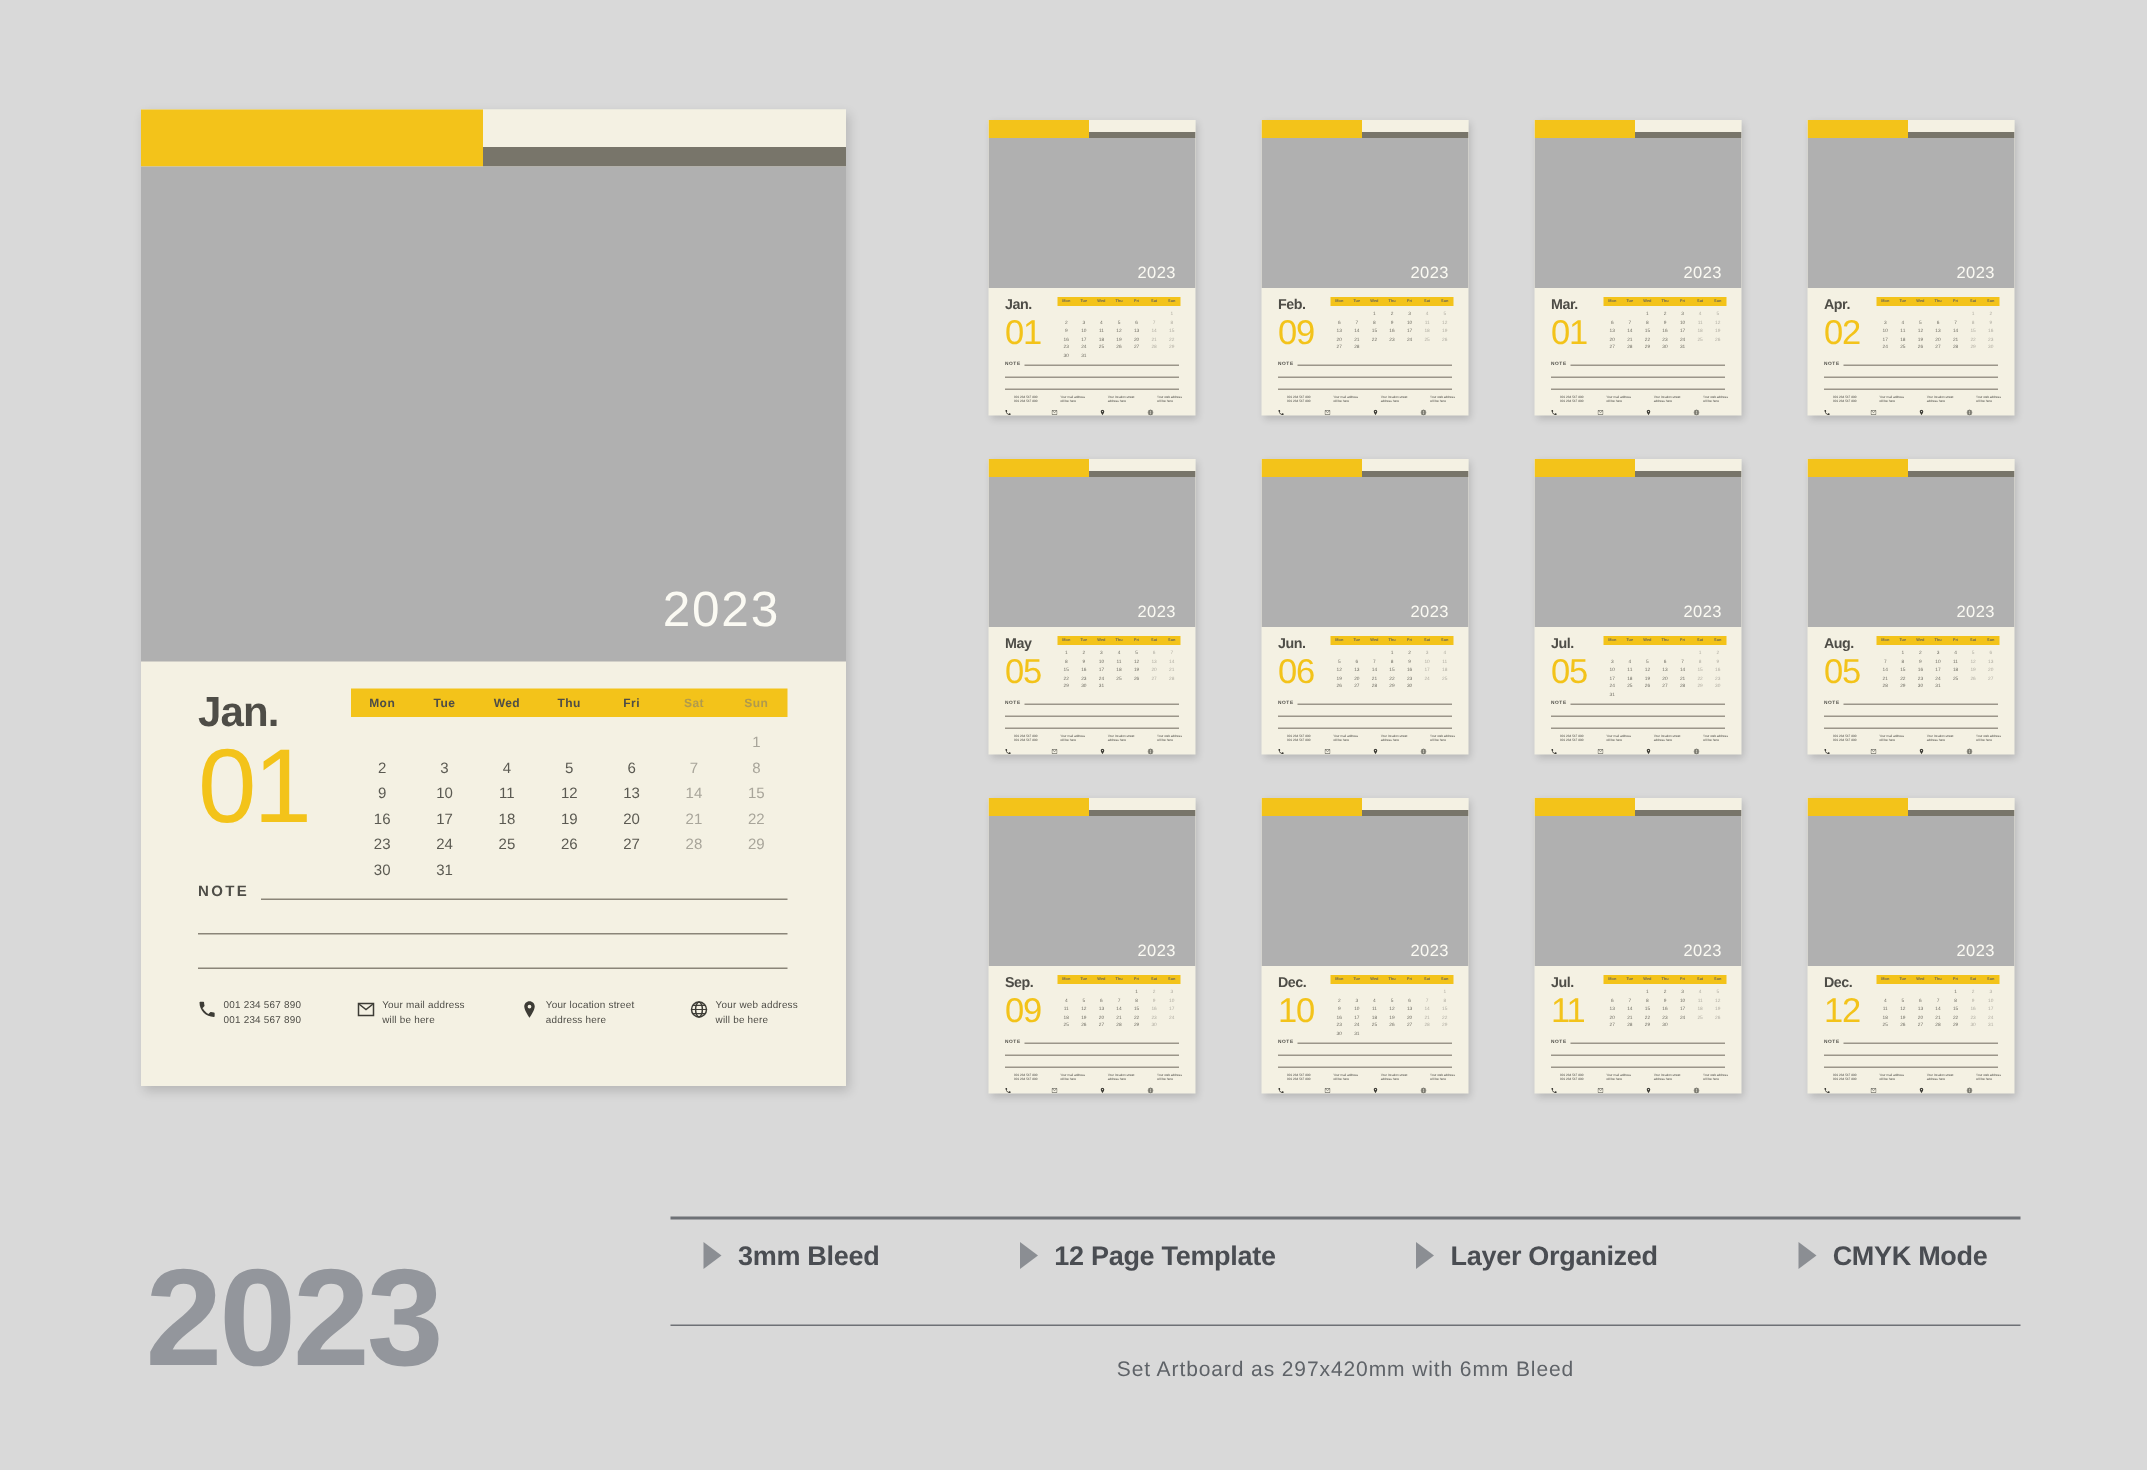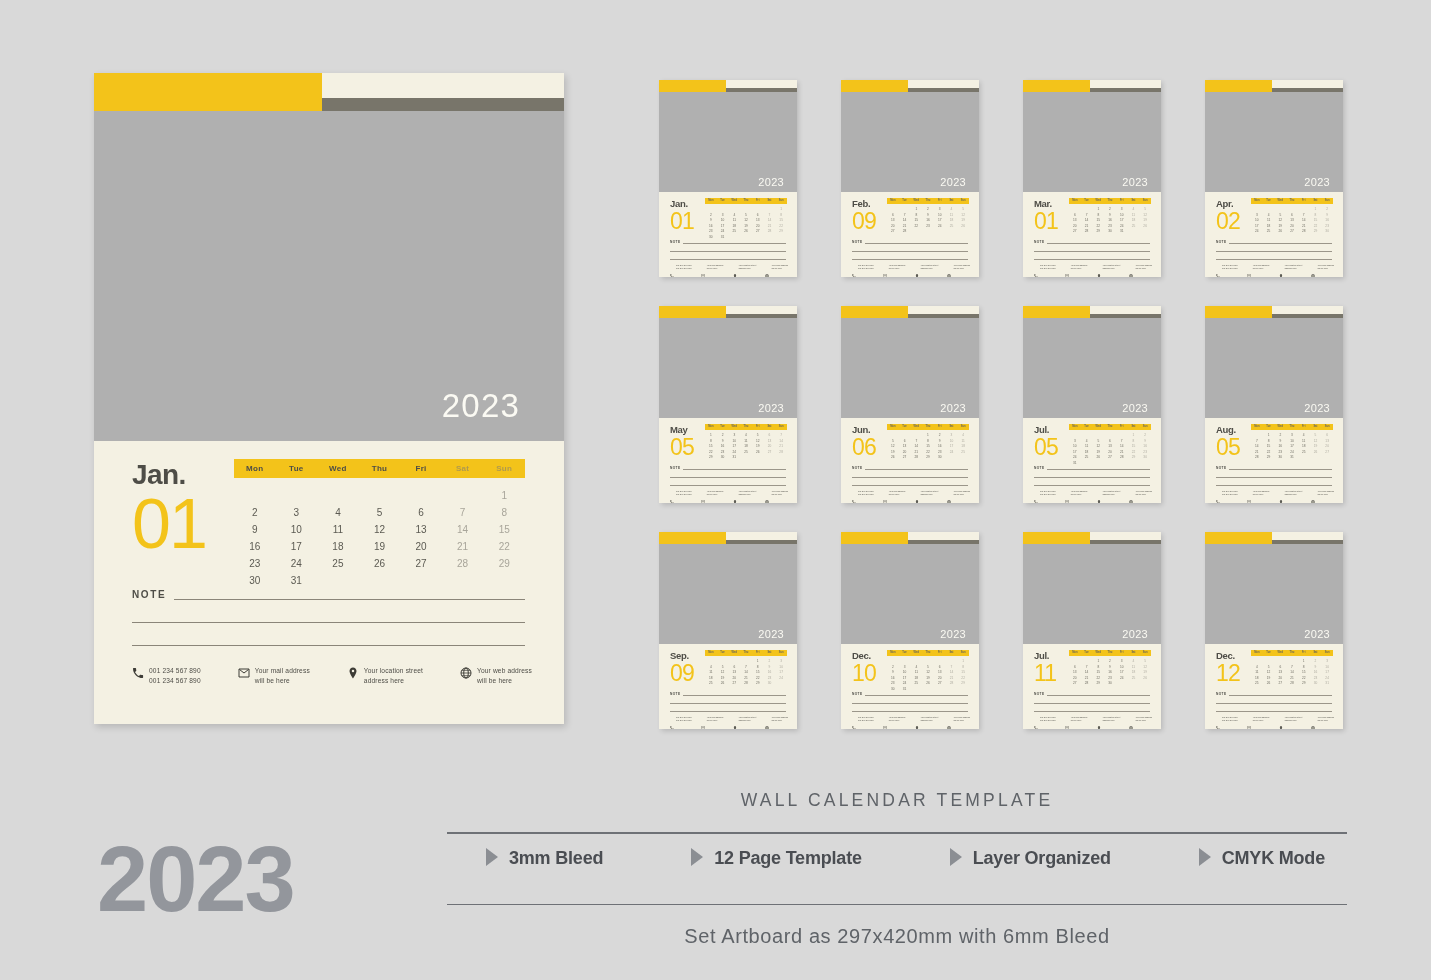--- a/index.html
+++ b/index.html
@@ -143,29 +143,29 @@
     font-size: 92px; font-weight: bold; color: #93969c;
     letter-spacing: -2px; line-height: 1;
   }
   .footer-right { position: absolute; left: 447px; top: 790px; width: 900px; }
   .f-title {
     text-align: center; font-size: 17.5px; color: #5f6368;
     letter-spacing: 3.2px; font-weight: 400;
   }
   .f-rule { height: 1.6px; background: #6e7176; margin-top: 21px; }
   .f-features { display: flex; justify-content: space-between; padding: 14px 22px 14px 22px; }
-  .feat { display: flex; gap: 11px; margin-left: 17px; }
+  .feat { display: flex; align-items: center; gap: 11px; }
   .feat-arrow {
     width: 0; height: 0; flex: none;
     border-left: 12px solid #8b8e93;
     border-top: 9px solid transparent;
     border-bottom: 9px solid transparent;
   }
   .feat-label { font-size: 18px; color: #4a4d52; font-weight: bold; letter-spacing: -0.2px; }
-  .f-sub { text-align: center; font-size: 20px; color: #5f6368; letter-spacing: 0.6px; margin-top: 20px; }
+  .f-sub { text-align: center; font-size: 14px; color: #5f6368; letter-spacing: 0.6px; margin-top: 20px; }
 </style>
 </head>
 <body>
 
 <div class="main-page">
   <div class="main-header">
     <div class="mh-yellow"></div>
     <div class="mh-cream"></div>
     <div class="mh-dark"></div>
   </div>
@@ -1574,21 +1574,20 @@
               </svg></span>
             <span class="t-ct-txt">Your web address<br>will be here</span>
           </span>
         </div>
      </div>
     </div>
   </div>
 
 <div class="big-year">2023</div>
 <div class="footer-right">
-  <div class="f-title">WALL CALENDAR TEMPLATE</div>
   <div class="f-rule"></div>
   <div class="f-features">
       <div class="feat">
         <span class="feat-arrow"></span>
         <span class="feat-label">3mm Bleed</span>
       </div>
       <div class="feat">
         <span class="feat-arrow"></span>
         <span class="feat-label">12 Page Template</span>
       </div>

